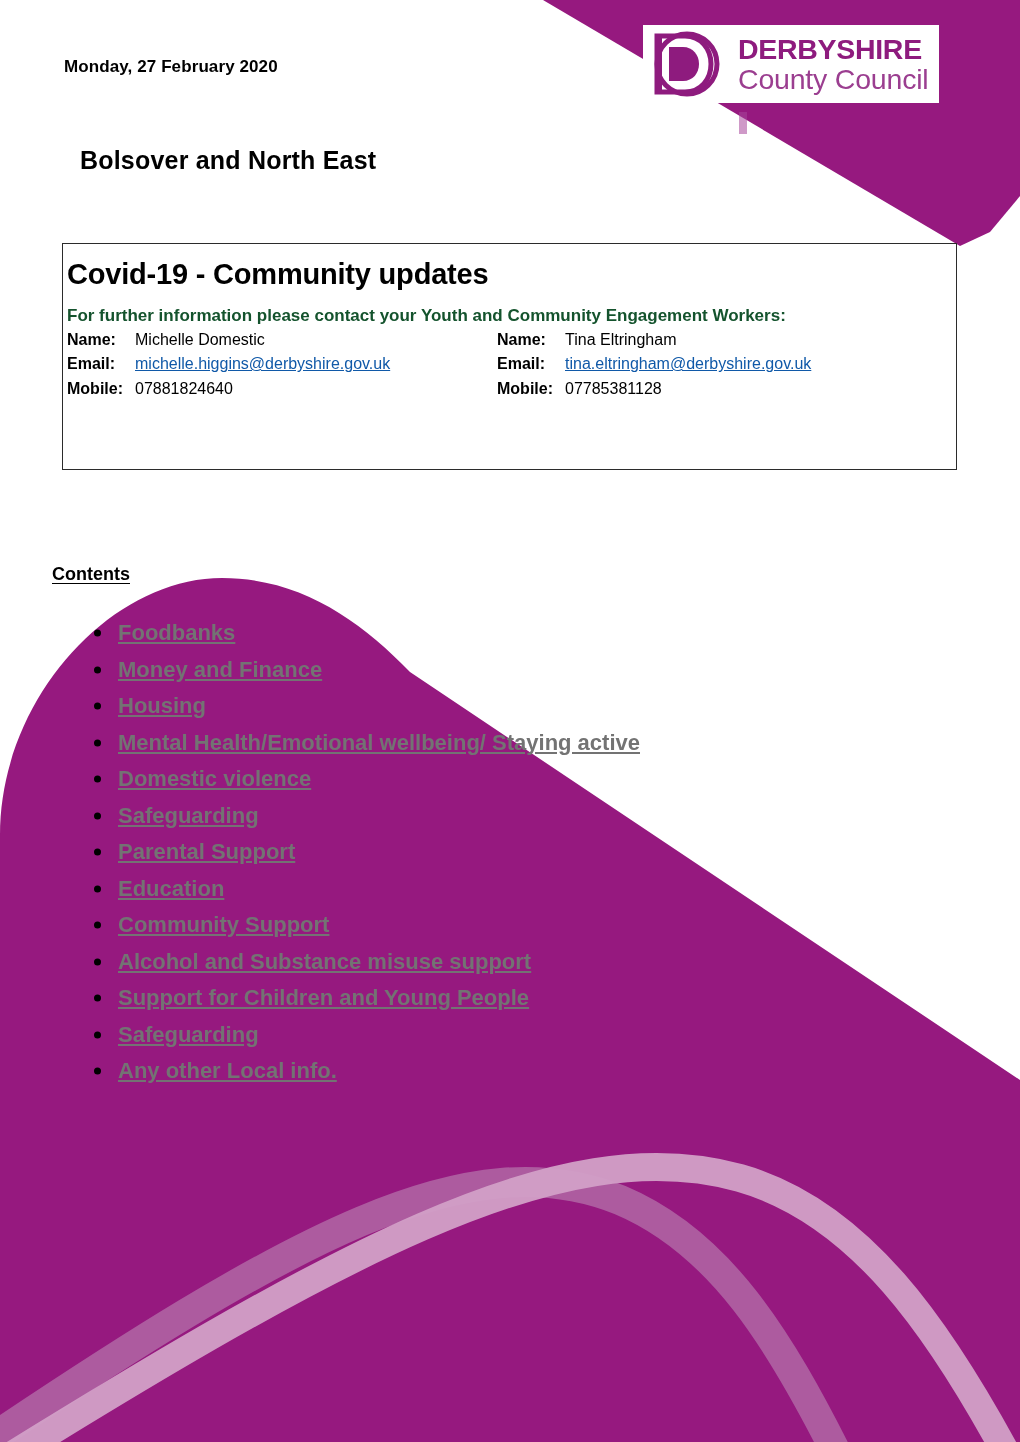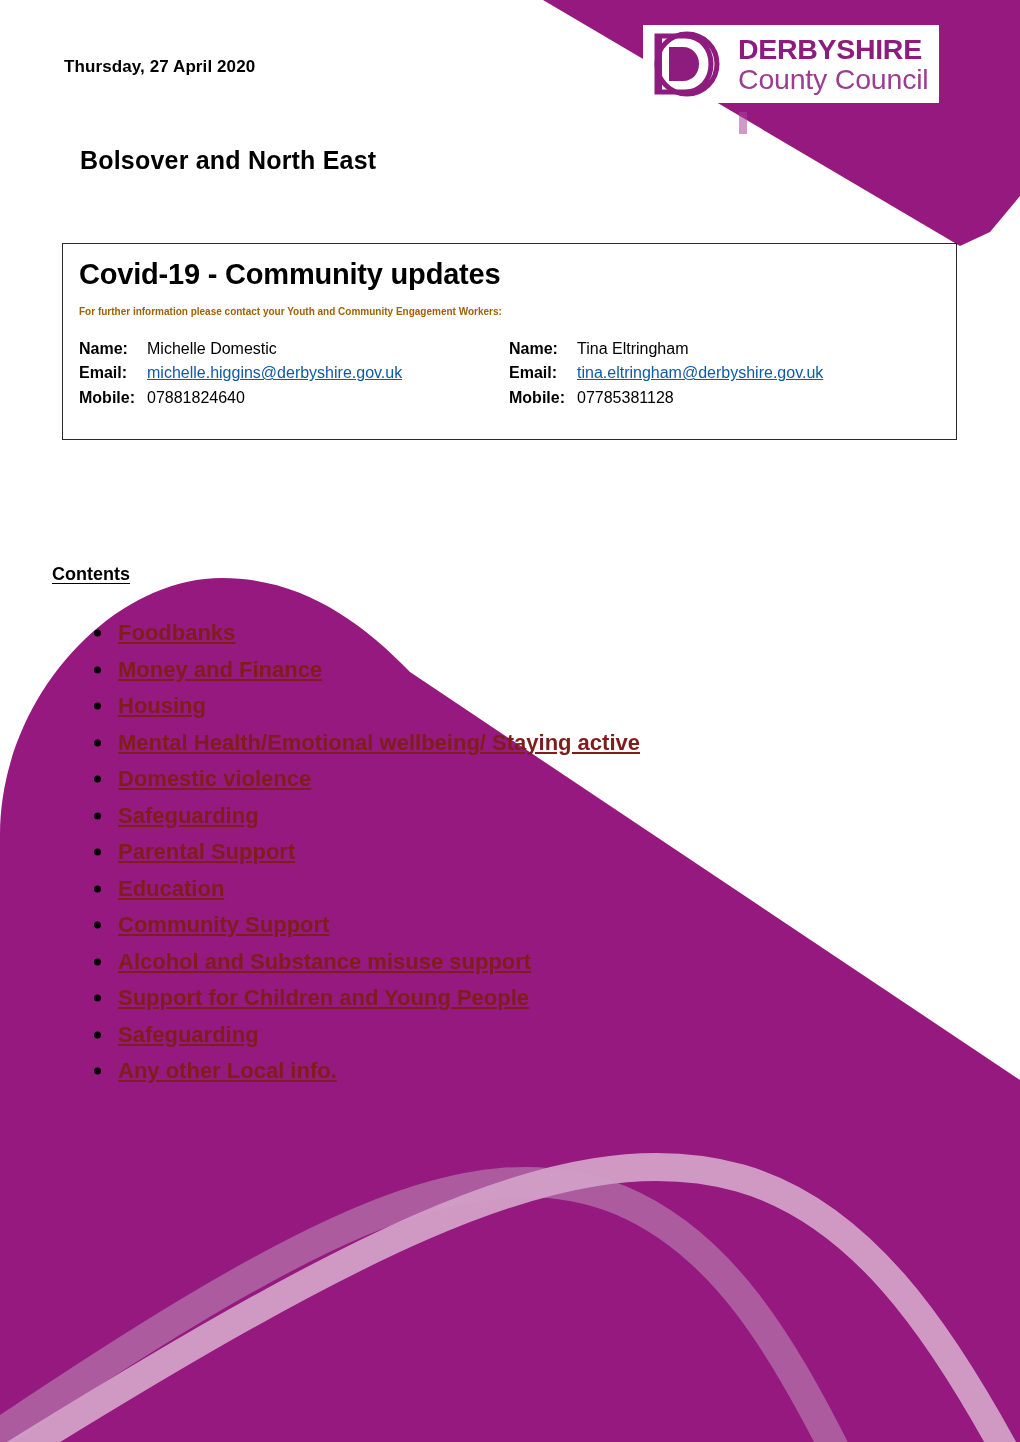--- a/index.html
+++ b/index.html
@@ -96,39 +96,39 @@
     display: block;
     margin-top: 1px;
   }
 
   
   .contact-card {
     position: absolute;
     left: 62px;
     top: 243px;
     width: 895px;
-    height: 197px;
+    height: 227px;
     box-sizing: border-box;
     border: 1px solid #2b2b2b;
     background: #ffffff;
     z-index: 5;
-    padding: 14px 16px 0 16px;
+    padding: 14px 16px 0 4px;
   }
   .card-title {
     font-size: 29px;
     font-weight: bold;
     color: #000000;
     letter-spacing: -0.2px;
     margin: 0 0 15px 0;
   }
   .card-sub {
-    font-size: 10px;
-    font-weight: bold;
-    color: #a16207;
-    margin: 0 0 20px 0;
+    font-size: 17px;
+    font-weight: bold;
+    color: #14532d;
+    margin: 0 0 2px 0;
   }
   .card-cols {
     display: flex;
   }
   .card-col {
     width: 430px;
     flex: 0 0 430px;
   }
   .kv-row {
     display: flex;
@@ -171,21 +171,21 @@
     list-style: none;
     z-index: 4;
   }
   .contents-list li {
     position: relative;
     padding-left: 40px;
     height: 36.5px;
     line-height: 36.5px;
     font-size: 22px;
     font-weight: bold;
-    color: #7f1d1d;
+    color: #737373;
     white-space: nowrap;
   }
   .contents-list li .bullet {
     position: absolute;
     left: 16px;
     top: 50%;
     transform: translateY(-50%);
     width: 7px;
     height: 7px;
     border-radius: 50%;
@@ -228,21 +228,21 @@
                C 340,1250 560,1128 740,1178
                C 860,1212 940,1330 1010,1460" fill="none" stroke="#D2A0C7" stroke-width="28" stroke-linecap="round" opacity="0.95"></path>
     </g>
   </svg>
 
   <svg class="deco-svg deco-header" viewBox="0 0 1020 1442">
     <path d="M 543,0 L 1020,0 L 1020,196 L 990,232 L 960,246 L 543,0 Z" fill="#96197F"></path>
     <path d="M 739,112 L 747,112 L 747,134 L 739,134 Z" fill="#A8459A" opacity="0.55"></path>
   </svg>
 
-  <div class="date-line">Thursday, 27 April 2020</div>
+  <div class="date-line">Monday, 27 February 2020</div>
 
   <div class="district-title">Bolsover and North East</div>
 
   <div class="logo-box">
     <svg class="logo-mark" viewBox="0 0 76 70">
       <g fill="none" stroke="#8E1B7E" stroke-width="5">
         <circle cx="40" cy="35" r="30"></circle>
       </g>
       <path d="M 10,7 L 10,63 L 38,63 C 54,63 64,50 64,35 C 64,20 54,7 38,7 Z" fill="none" stroke="#8E1B7E" stroke-width="5"></path>
       <path d="M 22,18 L 36,18 C 46,18 52,26 52,35 C 52,44 46,52 36,52 L 22,52 Z" fill="#8E1B7E"></path>

